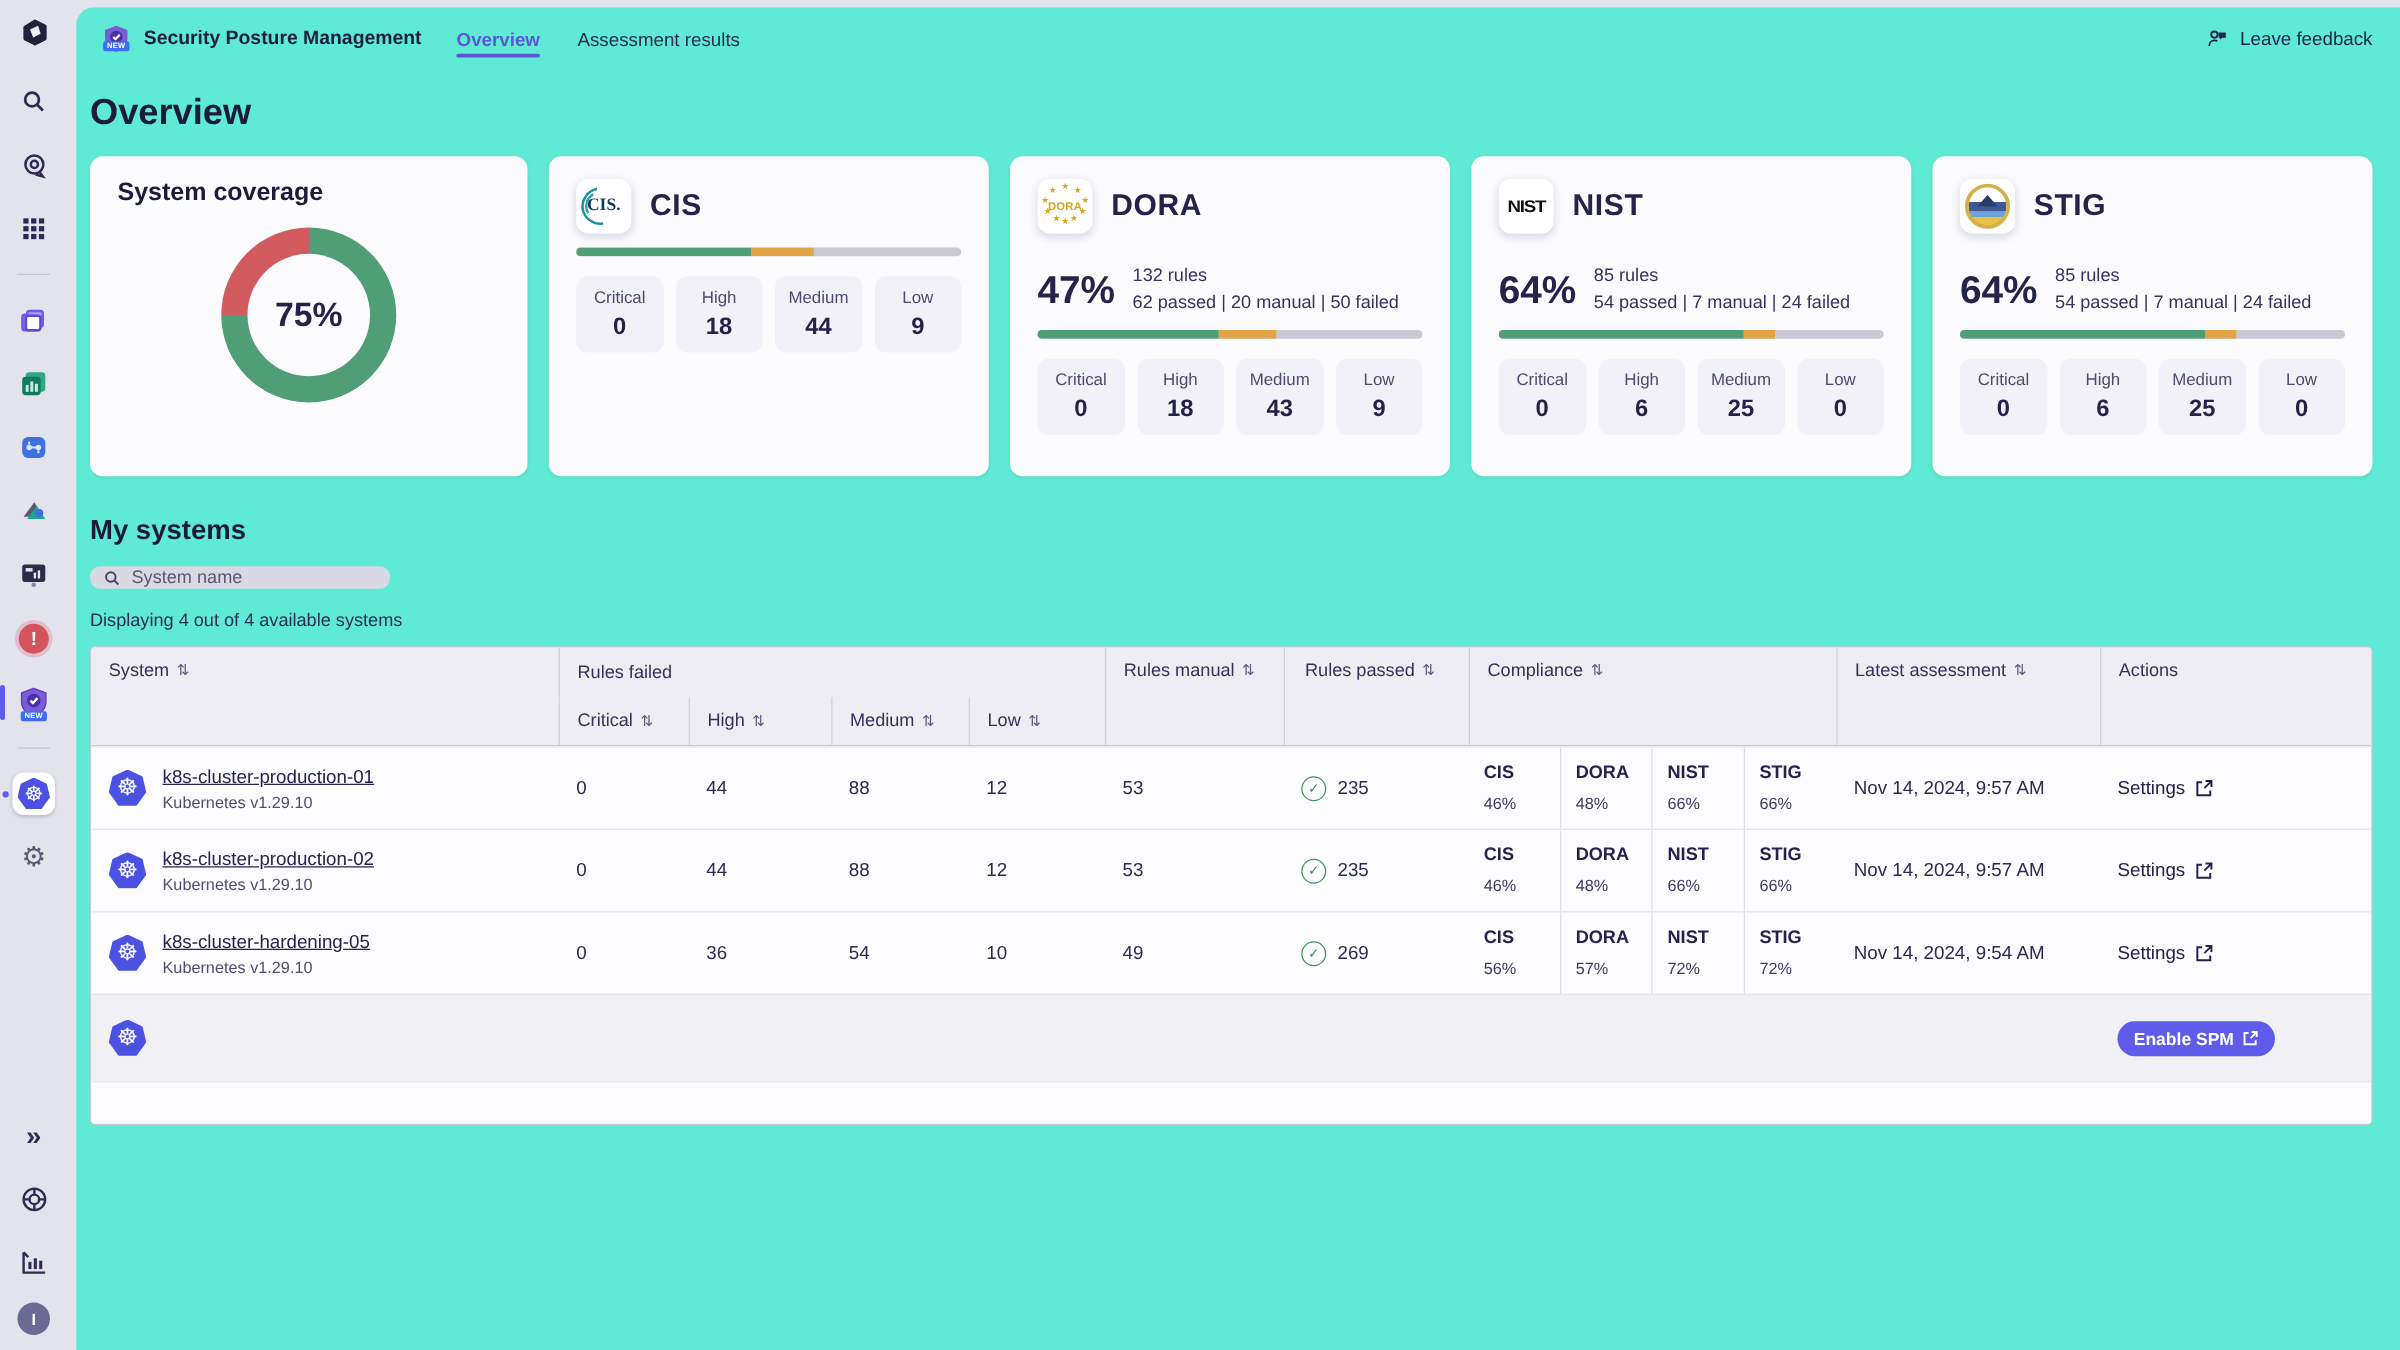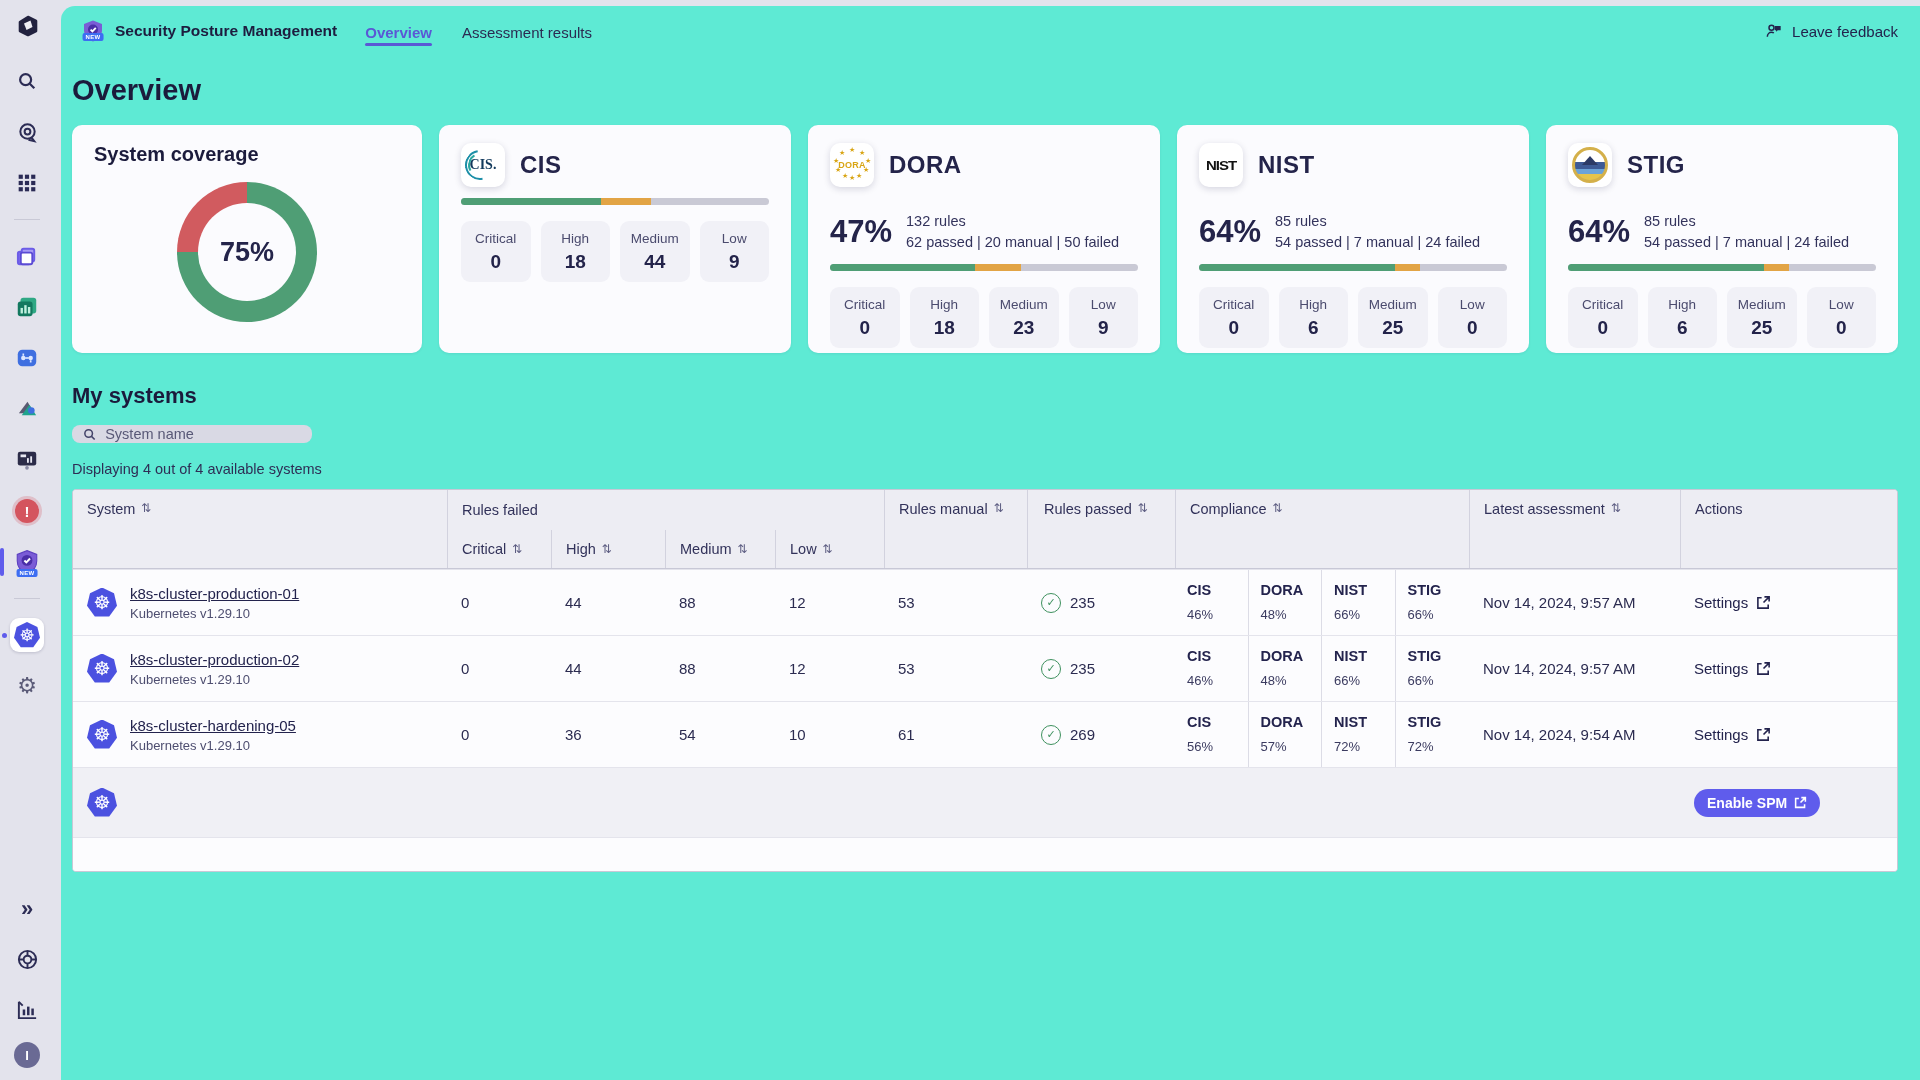--- a/index.html
+++ b/index.html
@@ -43,21 +43,21 @@
   .topbar { height:50px; display:flex; align-items:center; padding:0 22px 0 20px; flex:0 0 50px; }
   .topbar-title { font-size:15.5px; font-weight:bold; color:#1d1d3f; margin:0 26px 0 10px; }
   .tab { font-size:15px; color:#2b2b52; padding:14px 2px 11px; margin-right:26px; cursor:pointer; position:relative; }
   .tab.active { color:#5a58d5; font-weight:bold; }
   .tab.active::after { content:""; position:absolute; left:2px; right:2px; bottom:6px; height:3px; border-radius:2px; background:#5a58d5; }
   .feedback { margin-left:auto; display:flex; align-items:center; gap:8px; font-size:15px; color:#23234d; cursor:pointer; }
   
   .content { flex:1; padding:10px 22px 0 11px; overflow:hidden; }
   .page-title { font-size:29px; font-weight:bold; color:#1b1b3c; margin:8px 0 18px; }
   .cards { display:grid; grid-template-columns:350px 1fr 1fr 1fr 1fr; gap:17px; }
-  .card { background:#fbfbfe; border-radius:10px; box-shadow:0 1px 3px rgba(20,20,70,.07); height:228px; padding:18px 22px; }
+  .card { background:#fbfbfe; border-radius:10px; box-shadow:0 1px 3px rgba(20,20,70,.07); height:256px; padding:18px 22px; }
   .card h2 { font-size:20px; font-weight:bold; color:#1b1b3c; }
   
   .donut-wrap { display:flex; justify-content:center; margin-top:16px; }
   .donut { width:140px; height:140px; border-radius:50%; position:relative; }
   .donut-hole { position:absolute; inset:21px; background:#fbfbfe; border-radius:50%; display:flex; align-items:center; justify-content:center; }
   .donut-hole span { font-size:27px; font-weight:bold; color:#24244a; }
   
   .fw-head { display:flex; align-items:center; gap:15px; }
   .fw-logo { width:44px; height:44px; border-radius:10px; background:#fff; box-shadow:0 2px 7px rgba(20,20,60,.16);
     display:flex; align-items:center; justify-content:center; position:relative; flex:0 0 44px; }
@@ -363,21 +363,21 @@
           </div>
           <div class="chips">
             <span class="chip">
               <span class="chip-label">Critical</span>
               <div class="chip-value">0</div></span>
             <span class="chip">
               <span class="chip-label">High</span>
               <div class="chip-value">18</div></span>
             <span class="chip">
               <span class="chip-label">Medium</span>
-              <div class="chip-value">23</div></span>
+              <div class="chip-value">43</div></span>
             <span class="chip">
               <span class="chip-label">Low</span>
               <div class="chip-value">9</div></span>
           </div>
         </div>
 
         <div class="card">
           <div class="fw-head">
             <span class="fw-logo">
                 <span class="nist-text">NIST</span>
@@ -579,21 +579,21 @@
             <span class="k8s-badge" style="width:30px;height:30px;font-size:19px;flex:0 0 30px;"></span>
             <span class="sys-meta">
               <a class="sys-name">k8s-cluster-hardening-05</a>
               <span class="sys-version">Kubernetes v1.29.10</span>
             </span>
           </span>
           <span class="cell">0</span>
           <span class="cell">36</span>
           <span class="cell">54</span>
           <span class="cell">10</span>
-          <span class="cell">61</span>
+          <span class="cell">49</span>
           <span class="cell passed-cell">
             <span class="check-circle"></span>
             <span>269</span>
             </span>
           <span class="comp-cell">
             <span class="comp-sub"><span class="comp-label">CIS</span><div class="comp-value">56%</div></span>
             <span class="comp-sub"><span class="comp-label">DORA</span><div class="comp-value">57%</div></span>
             <span class="comp-sub"><span class="comp-label">NIST</span><div class="comp-value">72%</div></span>
             <span class="comp-sub"><span class="comp-label">STIG</span><div class="comp-value">72%</div></span>
           </span>

